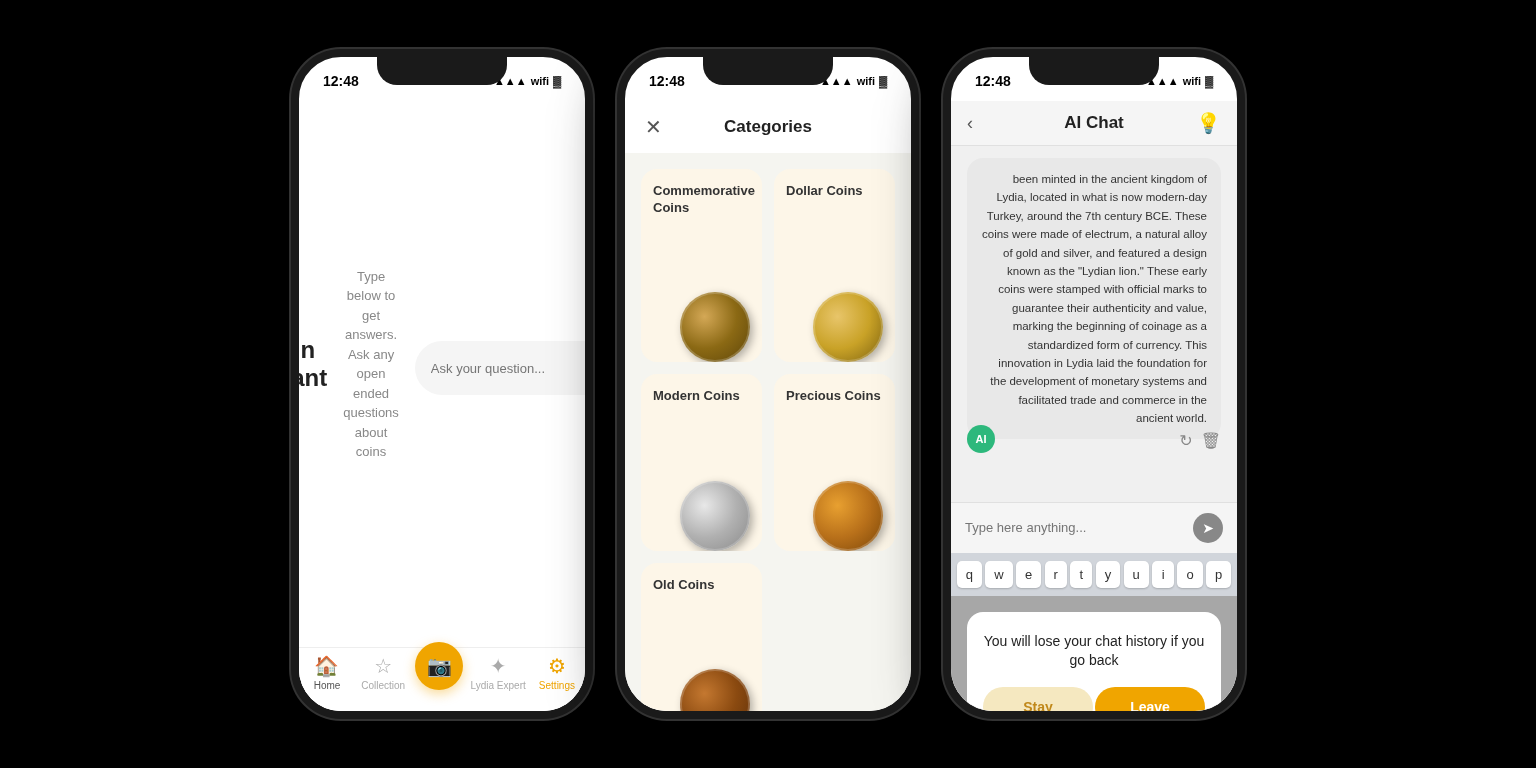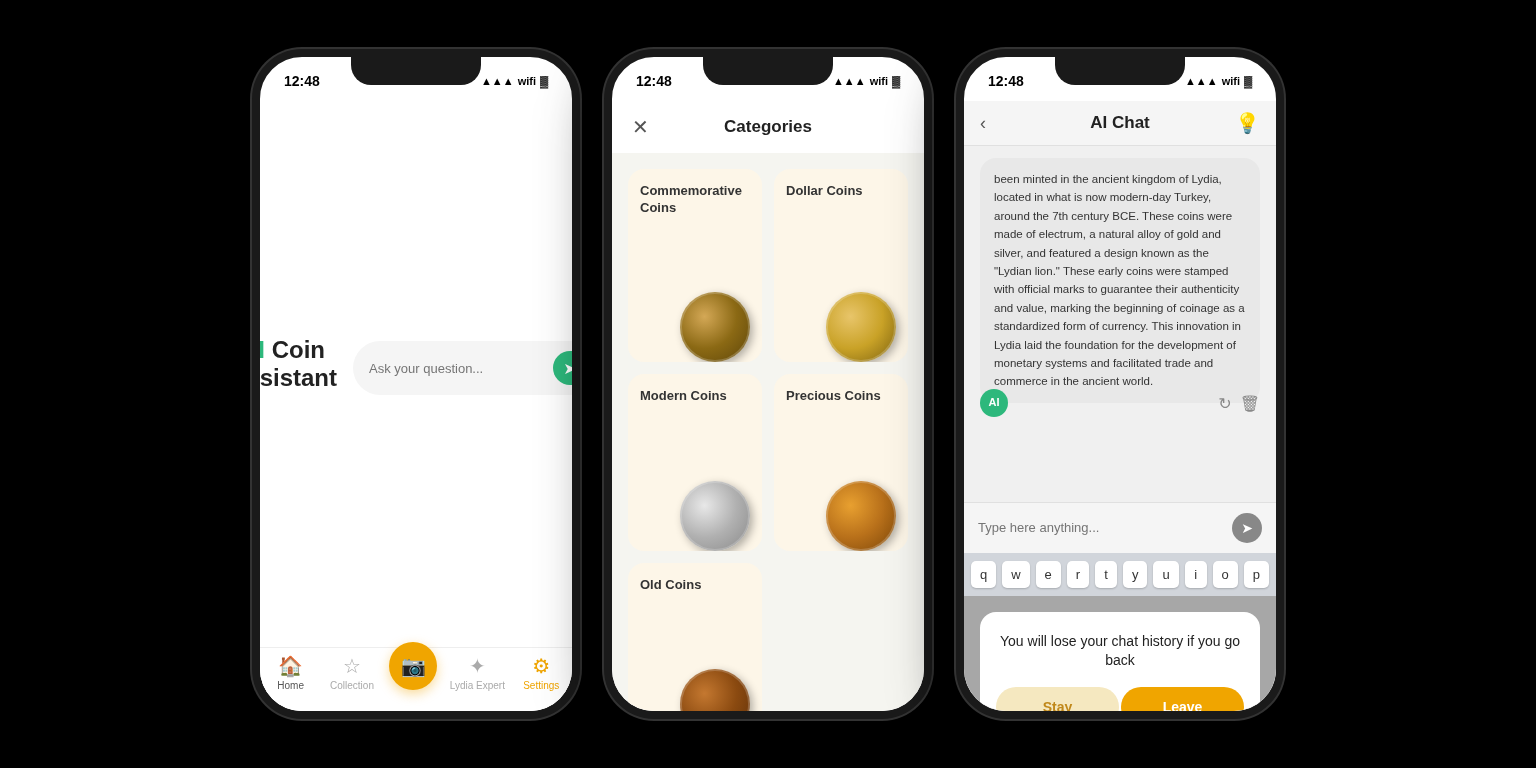--- a/index.html
+++ b/index.html
@@ -9,21 +9,21 @@
       justify-content: center;
       align-items: center;
       min-height: 100vh;
       font-family: -apple-system, BlinkMacSystemFont, 'Segoe UI', sans-serif;
       gap: 24px;
       padding: 20px;
     }
 
     
     .phone {
-      width: 328px;
+      width: 302px;
       height: 670px;
       background: #fff;
       border-radius: 50px;
       border: 8px solid #1a1a1a;
       position: relative;
       overflow: hidden;
       box-shadow: 0 0 0 2px #333, 0 20px 60px rgba(0,0,0,0.8);
       flex-shrink: 0;
     }
 
@@ -332,20 +332,21 @@
     }
 
     .ai-message {
       background: #e8e8e8;
       border-radius: 16px;
       padding: 12px 14px;
       font-size: 11.5px;
       line-height: 1.6;
       color: #333;
       position: relative;
+      text-align: right;
     }
 
     .ai-badge {
       width: 28px;
       height: 28px;
       background: #2db87c;
       border-radius: 50%;
       display: flex;
       align-items: center;
       justify-content: center;
@@ -488,20 +489,21 @@
       <span>wifi</span>
       <span>▓</span>
     </div>
   </div>
   <div class="screen">
     <div class="home-screen">
       <div class="home-screen-content">
         <div class="home-title">
           <span class="ai-highlight">AI</span><span> Coin Assistant</span>
         </div>
+        <div class="home-subtitle">Type below to get answers. Ask any open ended questions about coins</div>
         <div class="home-input-row">
           <input class="home-input" placeholder="Ask your question..." type="text" style="">
           <div class="send-btn">➤</div>
         </div>
       </div>
       <div class="powered-by">
         <span>Powered by </span><span class="link">Chat GPT API &amp; GPT-4</span>
       </div>
       <div class="tab-bar">
         <div class="tab-item home-active">

